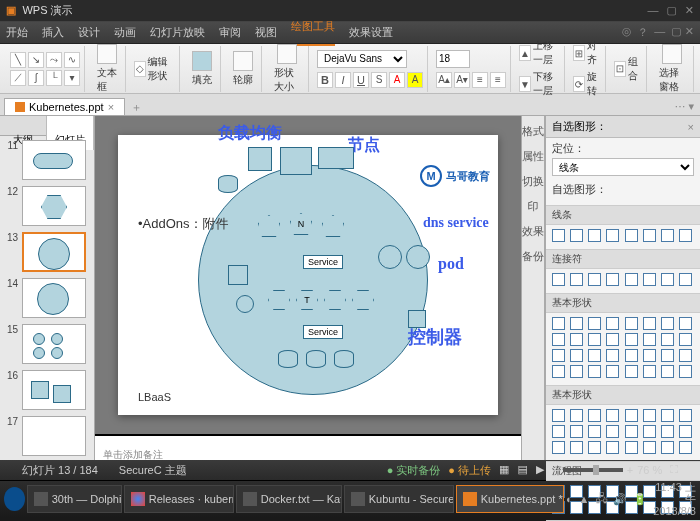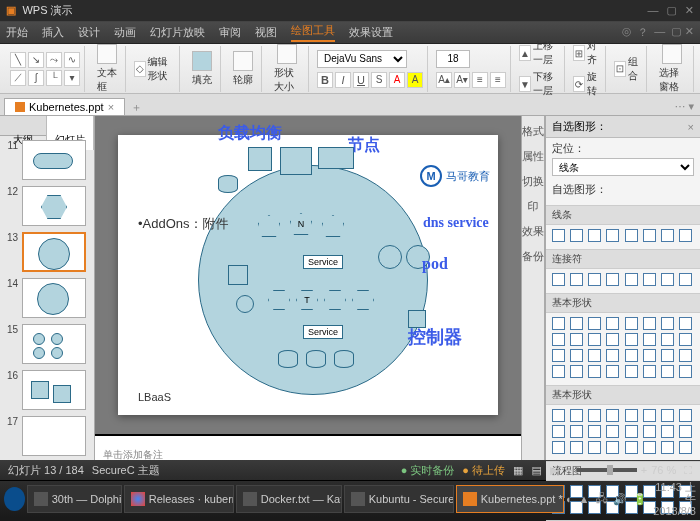--- a/index.html
+++ b/index.html
@@ -2,21 +2,21 @@
 <html><head>
 <meta charset="utf-8">
 <style>
 *{box-sizing:border-box;margin:0;padding:0;font-family:"Microsoft YaHei",sans-serif;font-size:11px}
 body{width:700px;height:521px;background:#1a1a1a;overflow:hidden;position:relative}
 .titlebar{height:22px;background:#2a2a2a;color:#ddd;display:flex;align-items:center;padding:0 6px;border-bottom:1px solid #444}
 .titlebar .logo{color:#e67e22;font-weight:bold;margin-right:6px}
 .titlebar .wincontrols{margin-left:auto;display:flex;gap:8px;color:#888}
 .menubar{height:22px;background:linear-gradient(#4a4a4a,#3a3a3a);display:flex;align-items:center;padding:0 6px;color:#ccc;gap:14px;border-bottom:1px solid #222}
 .menubar span{cursor:default}
-.menubar .active{color:#e67e22;border-bottom:2px solid #e67e22;padding-bottom:2px}
+.menubar .active{color:#e67e22;border-bottom:2px solid #e67e22;padding-bottom:10px}
 .menubar .right{margin-left:auto;display:flex;gap:6px;color:#888}
 .toolbar{height:50px;background:linear-gradient(#f5f5f5,#e5e5e5);display:flex;align-items:center;padding:2px 6px;gap:4px;border-bottom:1px solid #bbb}
 .tgroup{display:flex;flex-direction:column;align-items:center;border-right:1px solid #ccc;padding:0 4px;height:46px;justify-content:center;gap:2px}
 .tgroup .row{display:flex;gap:2px;align-items:center}
 .tbtn{width:16px;height:16px;border:1px solid #ccc;background:#fff;display:flex;align-items:center;justify-content:center;font-size:10px;color:#555}
 .tlbl{font-size:10px;color:#333}
 .bigbtn{display:flex;flex-direction:column;align-items:center;gap:2px;padding:2px 4px}
 .bigbtn .ico{width:20px;height:20px;border:1px solid #bbb;background:#fafafa}
 select,input.fnt{font-size:10px;height:18px;border:1px solid #bbb;background:#fff;padding:0 2px}
 .tabstrip{height:22px;background:#ddd;display:flex;align-items:flex-end;padding:0 4px;gap:2px;border-bottom:1px solid #aaa}
@@ -40,36 +40,36 @@
 .sideicons{width:24px;background:#e8e8e8;border-left:1px solid #aaa;border-right:1px solid #aaa;display:flex;flex-direction:column;align-items:center;gap:10px;padding-top:8px;font-size:10px;color:#555}
 .rightpane{width:155px;background:#f4f4f4;border-left:1px solid #aaa;display:flex;flex-direction:column}
 .rp-title{background:#ddd;padding:3px 6px;font-size:11px;border-bottom:1px solid #bbb;display:flex;align-items:center}
 .rp-title .x{margin-left:auto;color:#888}
 .rp-sec{padding:3px 6px;font-size:10px;color:#333}
 .rp-sec label{display:block;margin-bottom:2px}
 .rp-sec select{width:100%}
 .shape-head{background:#ddd;padding:2px 6px;font-size:10px;border-top:1px solid #ccc;border-bottom:1px solid #ccc;margin-top:3px;color:#444}
 .shape-grid{display:grid;grid-template-columns:repeat(8,1fr);gap:3px;padding:4px 6px}
 .shape-grid div{width:13px;height:13px;border:1px solid #4a7ba8;background:#fff}
-.statusbar{height:20px;background:linear-gradient(#3a3a3a,#2a2a2a);color:#ccc;display:flex;align-items:center;padding:0 8px;gap:8px;font-size:10px}
-.statusbar .right{margin-left:auto;display:flex;gap:8px;align-items:center}
+.statusbar{height:20px;background:linear-gradient(#3a3a3a,#2a2a2a);color:#ccc;display:flex;align-items:center;padding:0 22px;gap:21px;font-size:10px}
+.statusbar .right{margin-left:auto;display:flex;gap:8px;}
 .zoom{display:flex;align-items:center;gap:4px}
 .zoom .bar{width:60px;height:4px;background:#555;position:relative}
 .zoom .bar .h{position:absolute;left:30px;top:-3px;width:6px;height:10px;background:#aaa}
 .taskbar{height:37px;background:linear-gradient(#2c2c2c,#1a1a1a);display:flex;align-items:center;padding:0 4px;gap:2px;border-top:1px solid #000}
 .taskbar .start{width:24px;height:24px;background:#0a4d8c;border-radius:50%}
 .taskbar .item{height:28px;padding:0 6px;background:#333;border:1px solid #444;color:#ccc;font-size:10px;display:flex;align-items:center;gap:4px;max-width:110px;overflow:hidden;white-space:nowrap}
 .taskbar .item .ic{width:14px;height:14px;background:#555;flex-shrink:0}
 .taskbar .tray{margin-left:auto;display:flex;align-items:center;gap:6px;color:#aaa;font-size:10px}
 .taskbar .clock{text-align:right;line-height:1.1}
 
 .bigcircle{position:absolute;left:80px;top:30px;width:230px;height:230px;border-radius:50%;background:#b3d4de;border:1.5px solid #2b6a88}
 .logo-mg{position:absolute;right:8px;top:30px;display:flex;align-items:center;gap:4px}
 .logo-mg .c{width:22px;height:22px;border:2px solid #1a5fb4;border-radius:50%;display:flex;align-items:center;justify-content:center;color:#1a5fb4;font-weight:bold}
-.logo-mg .t{font-size:11px;color:#1a5fb4;font-weight:normal}
+.logo-mg .t{font-size:11px;color:#1a5fb4;font-weight:bold}
 .anno{position:absolute;color:#3b5be8;font-family:cursive;font-size:16px;font-weight:bold;pointer-events:none}
 .slabel{position:absolute;font-size:11px;color:#333}
 .sbox{position:absolute;border:1.5px solid #2b6a88;background:#b3d4de}
 .svcbox{position:absolute;border:1px solid #2b6a88;background:#fff;font-size:9px;padding:1px 4px}
 .scyl{position:absolute;width:20px;height:18px;background:#b3d4de;border:1.5px solid #2b6a88;border-radius:50% / 25%}
 .scirc{position:absolute;border:1.5px solid #2b6a88;background:#b3d4de;border-radius:50%}
 .spent{position:absolute;width:22px;height:22px;background:#b3d4de;border:1.5px solid #2b6a88;clip-path:polygon(50% 0,100% 38%,82% 100%,18% 100%,0 38%)}
 .shex{position:absolute;width:22px;height:20px;background:#b3d4de;border:1.5px solid #2b6a88;clip-path:polygon(25% 0,75% 0,100% 50%,75% 100%,25% 100%,0 50%)}
 .mini{position:absolute;background:#b3d4de;border:1px solid #2b6a88}
 </style>
@@ -160,21 +160,21 @@
         </div>
       <div class="tbtn">
           <u>U</u>
         </div>
       <div class="tbtn">S</div>
       <div class="tbtn" style="color:red">A</div>
       <div class="tbtn" style="background:#ff0">A</div>
     </div>
   </div>
   <div class="tgroup" style="flex-direction:column;align-items:flex-start">
-    <input class="fnt" style="width: 34px; text-align: center;" value="18">
+    <input class="fnt" style="width: 34px;" value="18">
     <div class="row" style="margin-top:2px">
       <div class="tbtn">A▴</div>
       <div class="tbtn">A▾</div>
       <div class="tbtn">≡</div>
       <div class="tbtn">≡</div>
     </div>
   </div>
   <div class="tgroup" style="flex-direction:column;align-items:flex-start;gap:3px">
     <div class="row">
         <div class="tbtn">▲</div>
@@ -311,21 +311,21 @@
         <div class="scyl" style="left:188px;top:215px"></div>
         <div class="scyl" style="left:216px;top:215px"></div>
 
         <div class="sbox" style="left:290px;top:175px;width:18px;height:18px"></div>
 
         <div class="scirc" style="left:118px;top:160px;width:18px;height:18px"></div>
 
         <div class="anno" style="left:100px;top:-12px">负载均衡</div>
         <div class="anno" style="left:230px;top:0px">节点</div>
         <div class="anno" style="left:305px;top:80px;font-size:14px">dns service</div>
-        <div class="anno" style="left:304px;top:120px">pod</div>
+        <div class="anno" style="left:320px;top:120px">pod</div>
         <div class="anno" style="left:290px;top:190px;font-size:18px">控制器</div>
       </div>
     </div>
     <div class="notes">单击添加备注</div>
   </div>
 
   <div class="sideicons">
     <div>格式</div>
     <div>属性</div>
     <div>切换</div>

